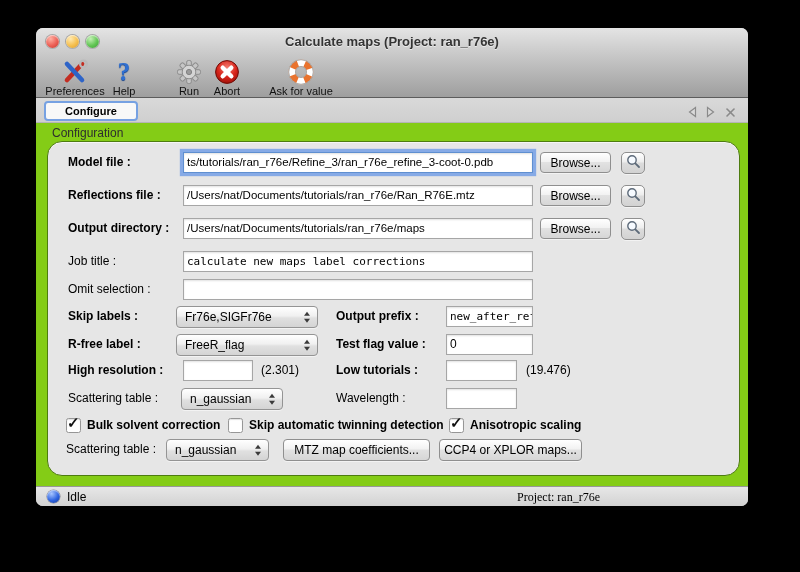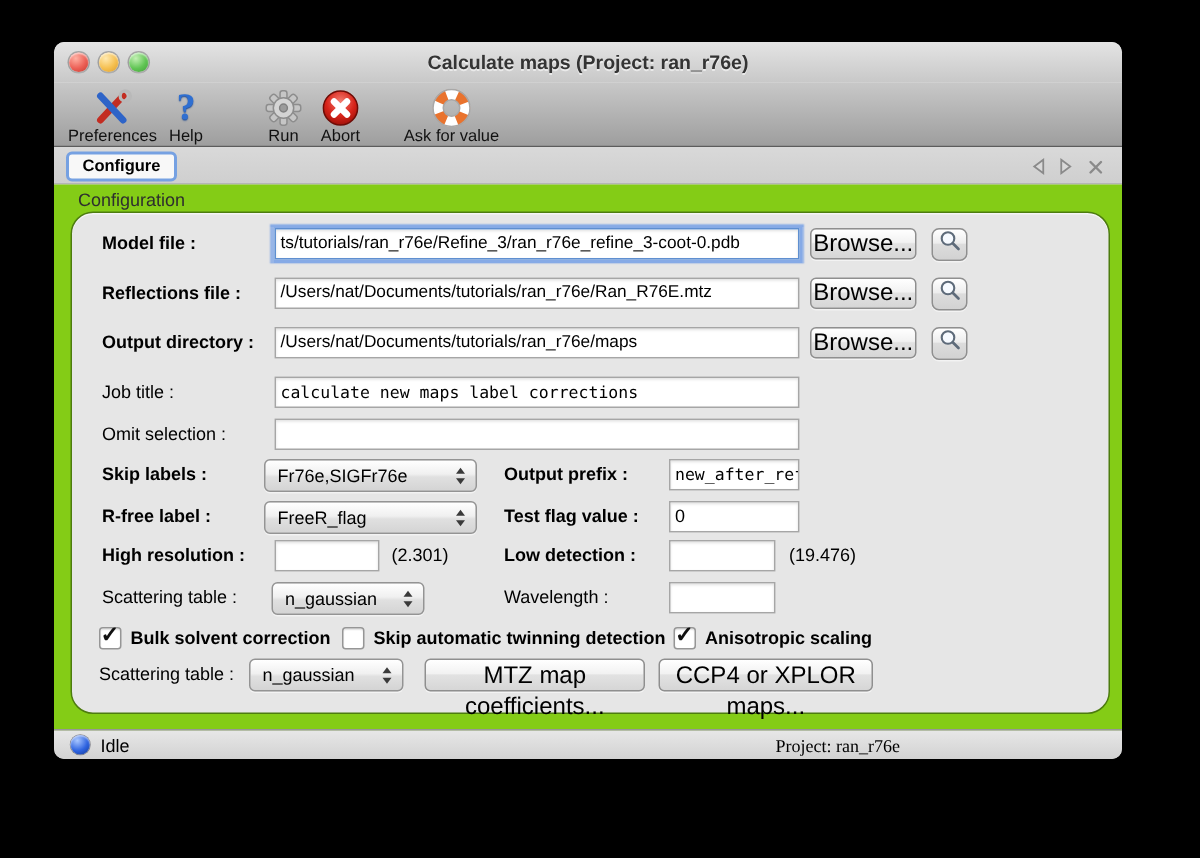--- a/index.html
+++ b/index.html
@@ -16,38 +16,38 @@
   .title{text-align:center;line-height:27px;font-size:13px;font-weight:bold;color:#343434;
     text-shadow:0 1px 0 rgba(255,255,255,.55);}
   
   .toolbar{height:42px;background:linear-gradient(#c8c8c8,#9e9e9e);border-bottom:1px solid #5c5c5c;position:relative;}
   .tool{position:absolute;top:2px;display:flex;flex-direction:column;align-items:center;height:40px;justify-content:flex-end;cursor:default;}
   .tool .ticon{height:26px;display:flex;align-items:center;justify-content:center;}
   .tool .tlabel{font-size:11px;color:#111;line-height:12px;white-space:nowrap;}
   .qmark{font-size:25px;font-weight:bold;color:#2f6fd1;line-height:24px;text-shadow:0 1px 1px #16448f;font-family:"Liberation Serif",serif;}
   
   .tabbar{height:24px;background:linear-gradient(#d9d9d9,#cfcfcf);border-bottom:1px solid #b5b5b5;position:relative;}
-  .tab{position:absolute;left:8px;top:3px;height:14px;padding:1px 9px;background:#f8f8f8;
+  .tab{position:absolute;left:8px;top:3px;height:14px;padding:1px 19px;background:#f8f8f8;
     border:2px solid #76a1e2;border-radius:4px;font-size:11px;font-weight:bold;line-height:14px;color:#000;}
   .tabnav{position:absolute;right:12px;top:6px;display:flex;gap:9px;align-items:center;}
   
   .content{position:relative;height:364px;background:#84cc16;}
   .section-label{position:absolute;left:16px;top:3px;font-size:12px;color:#2e2e2e;}
   .groupbox{position:absolute;left:11px;top:18px;width:691px;height:333px;border:1px solid #4d7c0f;
     border-radius:15px;background:#e6e6e6;box-shadow:inset 0 1px 0 rgba(255,255,255,.6);}
   .flabel{position:absolute;font-size:12px;color:#000;line-height:21px;white-space:nowrap;}
   .flabel.b{font-weight:bold;}
   .tinput{position:absolute;height:21px;border:1px solid #a6a6a6;background:#fff;font-size:11.5px;
     padding:0 3px;box-sizing:border-box;line-height:19px;white-space:nowrap;overflow:hidden;color:#000;
     box-shadow:inset 0 1px 2px rgba(0,0,0,.12);}
   .tinput.focused{border-color:#5f8fd0;box-shadow:0 0 1px 3px rgba(110,155,230,.8),inset 0 1px 2px rgba(0,0,0,.12);}
   .mono{font-family:"DejaVu Sans Mono",monospace;font-size:11px;line-height:20px;}
   .btn{position:absolute;height:21px;border:1px solid #8f8f8f;border-radius:4px;
     background:linear-gradient(#ffffff,#f2f2f2 45%,#e2e2e2 50%,#d6d6d6);
-    font-size:16px;color:#000;text-align:center;line-height:20px;box-sizing:border-box;
+    font-size:12px;color:#000;text-align:center;line-height:20px;box-sizing:border-box;
     box-shadow:0 1px 0 rgba(255,255,255,.5);cursor:default;}
   .magbtn{position:absolute;width:24px;height:22px;border:1px solid #8f8f8f;border-radius:5px;
     background:linear-gradient(#ffffff,#ededed 45%,#dcdcdc 50%,#d2d2d2);display:flex;align-items:center;justify-content:center;
     box-sizing:border-box;box-shadow:0 1px 0 rgba(255,255,255,.5);}
   .dropdown{position:absolute;height:22px;border:1px solid #949494;border-radius:4px;
     background:linear-gradient(#ffffff,#f0f0f0 45%,#e0e0e0 55%,#d4d4d4);
     font-size:12px;color:#000;display:flex;align-items:center;padding:0 20px 0 8px;box-sizing:border-box;
     box-shadow:0 1px 0 rgba(255,255,255,.5);cursor:default;}
   .dd-arrows{position:absolute;right:7px;top:50%;transform:translateY(-50%);display:flex;flex-direction:column;align-items:center;}
   .dd-up{width:0;height:0;border-left:3.5px solid transparent;border-right:3.5px solid transparent;border-bottom:4.5px solid #3a3a3a;margin-bottom:2.5px;}
@@ -233,21 +233,21 @@
             <span class="dd-up"></span>
             <span class="dd-down"></span>
           </span>
       </div>
       <span class="flabel b" style="left:288px;top:192px;">Test flag value :</span>
       <div class="tinput" style="left:398px;top:192px;width:87px;font-size:12px;">0</div>
 
       <span class="flabel b" style="left:20px;top:218px;">High resolution :</span>
       <div class="tinput" style="left:135px;top:218px;width:70px;"></div>
       <span class="paren" style="left:213px;top:218px;">(2.301)</span>
-      <span class="flabel b" style="left:288px;top:218px;">Low detection :</span>
+      <span class="flabel b" style="left:288px;top:218px;">Low tutorials :</span>
       <div class="tinput" style="left:398px;top:218px;width:71px;"></div>
       <span class="paren" style="left:478px;top:218px;">(19.476)</span>
 
       <span class="flabel" style="left:20px;top:246px;">Scattering table :</span>
       <div class="dropdown" style="left:133px;top:246px;width:102px;">
         <span>n_gaussian</span>
         <span class="dd-arrows">
             <span class="dd-up"></span>
             <span class="dd-down"></span>
           </span>

